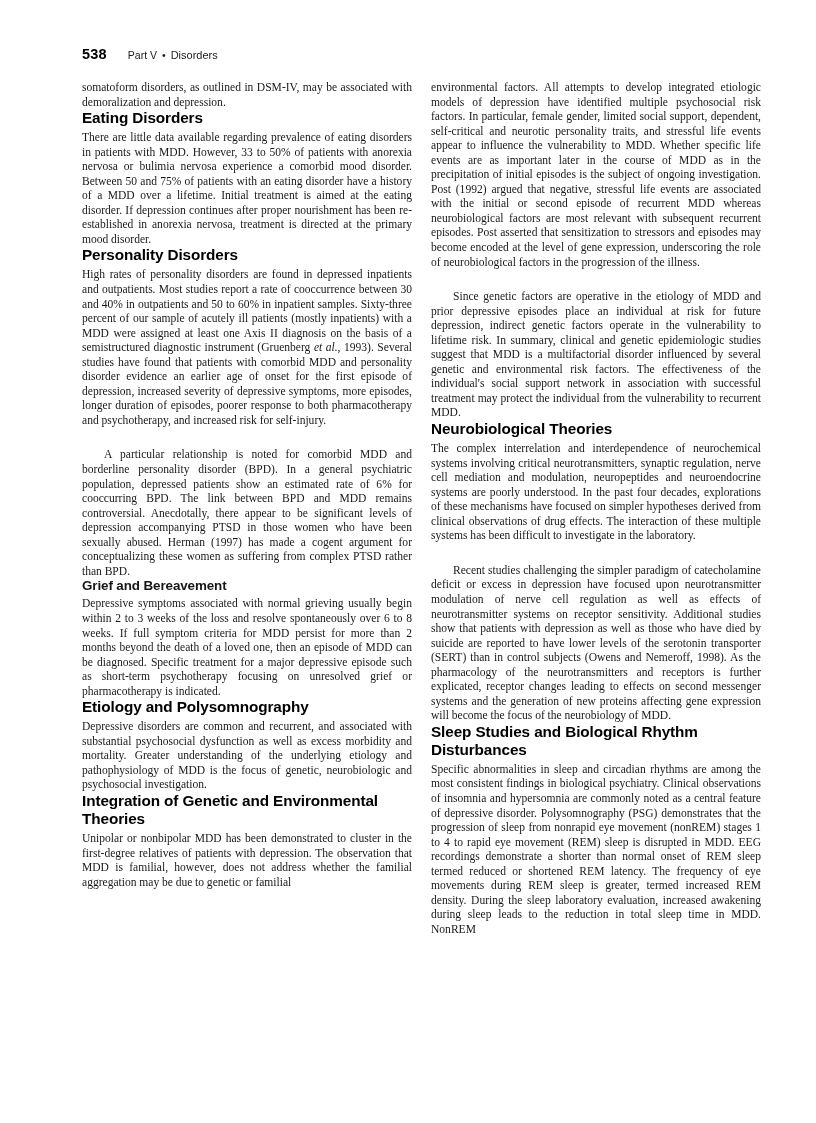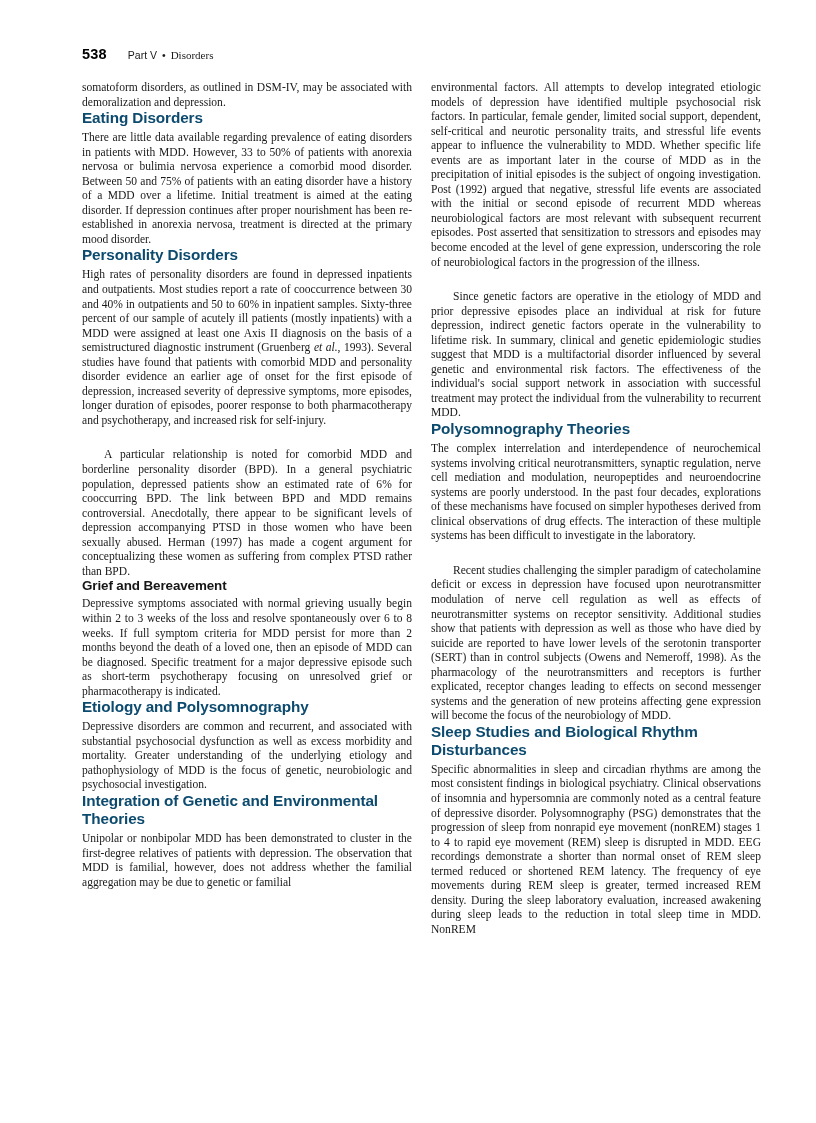--- a/index.html
+++ b/index.html
@@ -38,21 +38,21 @@
     color: #1a1a1a;
     margin-left: 21px;
   }
   .head-bullet {
     font-family: "Liberation Sans", sans-serif;
     font-size: 10.5px;
     color: #1a1a1a;
     margin-left: 5px;
   }
   .head-sect {
-    font-family: Liberation Serif, serif;
+    font-family: Liberation Sans, sans-serif;
     font-size: 11px;
     color: #1a1a1a;
     margin-left: 5px;
   }
 
   
   .columns {
     position: absolute;
     left: 82px;
     top: 80px;
@@ -80,21 +80,21 @@
   p.body.indent {
     text-indent: 22px;
     margin-top: 20px;
   }
 
   h2.head-a {
     font-family: "Liberation Sans", sans-serif;
     font-weight: bold;
     font-size: 15.3px;
     line-height: 18px;
-    color: #0c4a6e;
+    color: #000000;
     margin: 0 0 3px 0;
     letter-spacing: -0.1px;
   }
   h3.head-b {
     font-family: "Liberation Sans", sans-serif;
     font-weight: bold;
     font-size: 13.4px;
     line-height: 16px;
     color: #ed1651;
     margin: 0 0 2px 0;
@@ -143,21 +143,21 @@
 
       <h2 class="head-a sp-before-a">Integration of Genetic and Environmental Theories</h2>
       <p class="body">Unipolar or nonbipolar MDD has been demonstrated to cluster in the first-degree relatives of patients with depression. The observation that MDD is familial, however, does not address whether the familial aggregation may be due to genetic or familial</p>
     </div>
 
     <div class="col">
 
       <p class="body sp-top-0">environmental factors. All attempts to develop integrated etiologic models of depression have identified multiple psychosocial risk factors. In particular, female gender, limited social support, dependent, self-critical and neurotic personality traits, and stressful life events appear to influence the vulnerability to MDD. Whether specific life events are as important later in the course of MDD as in the precipitation of initial episodes is the subject of ongoing investigation. Post (1992) argued that negative, stressful life events are associated with the initial or second episode of recurrent MDD whereas neurobiological factors are most relevant with subsequent recurrent episodes. Post asserted that sensitization to stressors and episodes may become encoded at the level of gene expression, underscoring the role of neurobiological factors in the progression of the illness.</p>
       <p class="body indent">Since genetic factors are operative in the etiology of MDD and prior depressive episodes place an individual at risk for future depression, indirect genetic factors operate in the vulnerability to lifetime risk. In summary, clinical and genetic epidemiologic studies suggest that MDD is a multifactorial disorder influenced by several genetic and environmental risk factors. The effectiveness of the individual's social support network in association with successful treatment may protect the individual from the vulnerability to recurrent MDD.</p>
 
-      <h2 class="head-a sp-before-a">Polysomnography Theories</h2>
+      <h2 class="head-a sp-before-a">Neurobiological Theories</h2>
       <p class="body">The complex interrelation and interdependence of neurochemical systems involving critical neurotransmitters, synaptic regulation, nerve cell mediation and modulation, neuropeptides and neuroendocrine systems are poorly understood. In the past four decades, explorations of these mechanisms have focused on simpler hypotheses derived from clinical observations of drug effects. The interaction of these multiple systems has been difficult to investigate in the laboratory.</p>
       <p class="body indent">Recent studies challenging the simpler paradigm of catecholamine deficit or excess in depression have focused upon neurotransmitter modulation of nerve cell regulation as well as effects of neurotransmitter systems on receptor sensitivity. Additional studies show that patients with depression as well as those who have died by suicide are reported to have lower levels of the serotonin transporter (SERT) than in control subjects (Owens and Nemeroff, 1998). As the pharmacology of the neurotransmitters and receptors is further explicated, receptor changes leading to effects on second messenger systems and the generation of new proteins affecting gene expression will become the focus of the neurobiology of MDD.</p>
 
       <h2 class="head-a sp-before-a">Sleep Studies and Biological Rhythm Disturbances</h2>
       <p class="body">Specific abnormalities in sleep and circadian rhythms are among the most consistent findings in biological psychiatry. Clinical observations of insomnia and hypersomnia are commonly noted as a central feature of depressive disorder. Polysomnography (PSG) demonstrates that the progression of sleep from nonrapid eye movement (nonREM) stages 1 to 4 to rapid eye movement (REM) sleep is disrupted in MDD. EEG recordings demonstrate a shorter than normal onset of REM sleep termed reduced or shortened REM latency. The frequency of eye movements during REM sleep is greater, termed increased REM density. During the sleep laboratory evaluation, increased awakening during sleep leads to the reduction in total sleep time in MDD. NonREM</p>
     </div>
 
   </div>
 </div>
 

